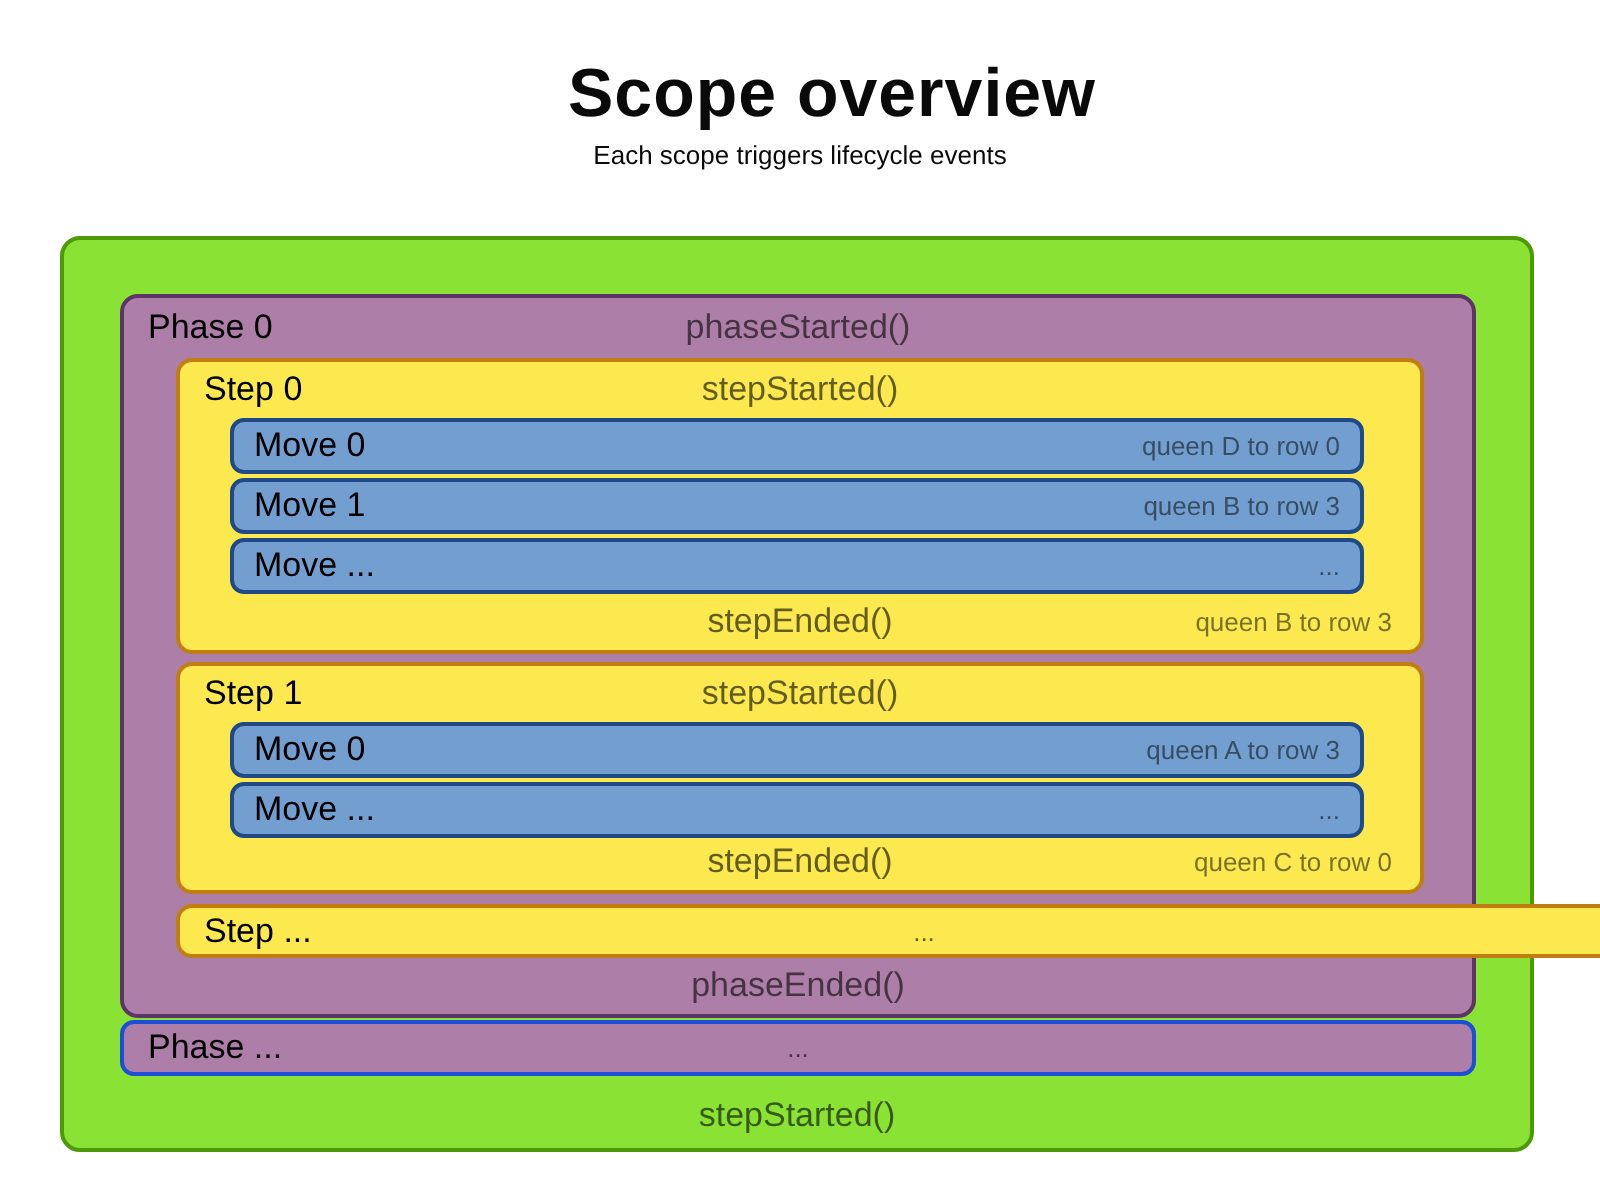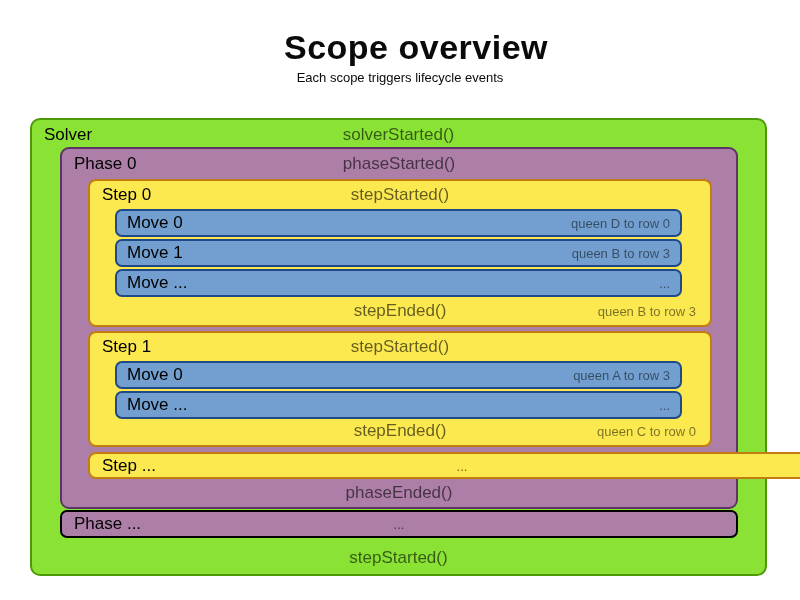--- a/index.html
+++ b/index.html
@@ -19,21 +19,21 @@
   .solver{
     left:30px;top:118px;width:737px;height:458px;
     background:#8ae234;border:2px solid #4e9a06;border-radius:10px;
   }
   .phase-0{
     left:28px;top:27px;width:678px;height:362px;
     background:#ad7fa8;border:2px solid #5c3566;border-radius:9px;
   }
   .phase-ellipsis{
     left:28px;top:390px;width:678px;height:28px;
-    background:#ad7fa8;border:2px solid #000000;border-radius:7px;
+    background:#ad7fa8;border:2px solid #1d4ed8;border-radius:7px;
   }
   .step{
     background:#fce94f;border:2px solid #c17d11;border-radius:8px;
   }
   .step-0{left:26px;top:30px;width:624px;height:148px;}
   .step-1{left:26px;top:182px;width:624px;height:116px;}
   .step-ellipsis{left:26px;top:303px;width:748px;height:27px;}
   .move{
     position:absolute;box-sizing:border-box;left:25px;width:567px;height:28px;
     background:#729fcf;border:2px solid #204a87;border-radius:7px;
@@ -66,24 +66,20 @@
 </head>
 <body>
 
 <div id="canvas">
 
   <div class="page-title">Scope overview</div>
   <div class="page-subtitle">Each scope triggers lifecycle events</div>
 
   <div class="scope solver">
 
-    <div class="scope-row solver-header">
-      <span class="row-label">Solver</span>
-      <span class="row-event">solverStarted()</span>
-    </div>
 
     <div class="scope phase-0">
 
       <div class="scope-row phase-header">
         <span class="row-label">Phase 0</span>
         <span class="row-event">phaseStarted()</span>
       </div>
 
       <div class="scope step step-0">
         <div class="scope-row row-top">

